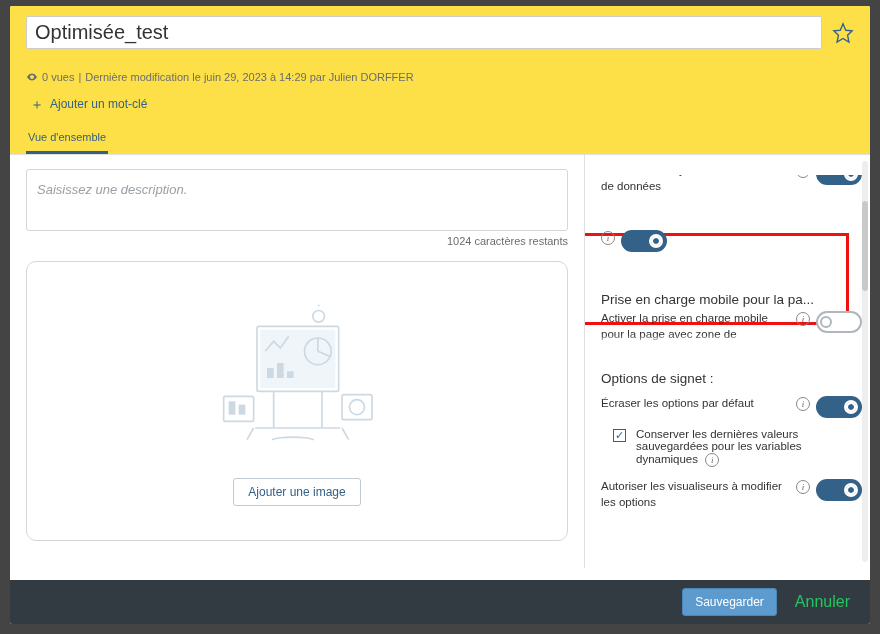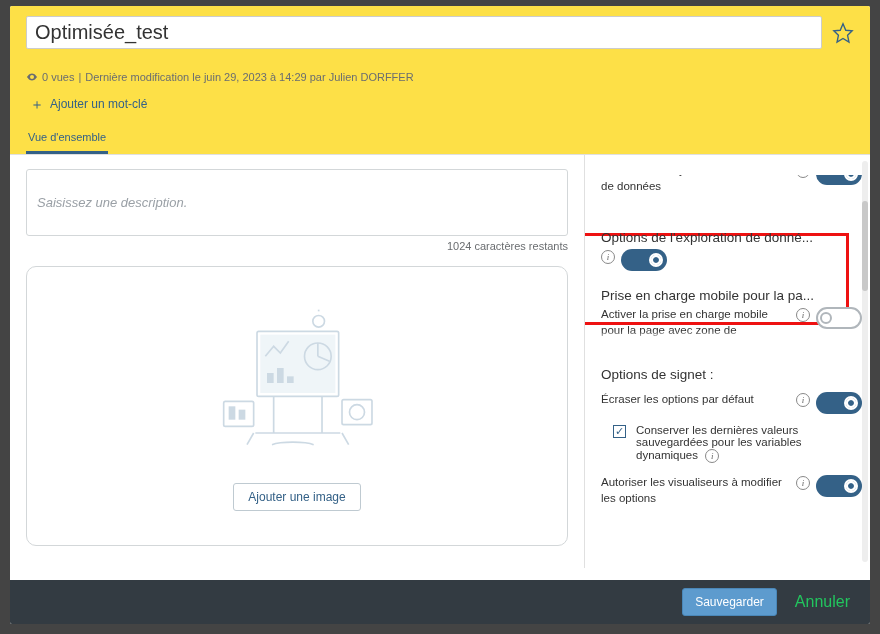--- a/index.html
+++ b/index.html
@@ -84,21 +84,21 @@
     width: 286px;
     border-left: 1px solid #e0e0e0;
     padding: 6px 0 14px 16px;
     overflow: hidden;
     position: relative;
   }
   .desc-box {
     border: 1px solid #d3d7d9;
     border-radius: 3px;
     min-height: 62px;
-    padding: 25px 10px;
+    padding: 12px 10px;
     color: #9aa0a6;
     font-style: italic;
     font-size: 13px;
     background: #fff;
   }
   .char-count {
     text-align: right;
     font-size: 11px;
     color: #6a6d70;
     margin-top: 4px;
@@ -300,30 +300,29 @@
           <span class="info">i</span>
           <div class="toggle on">
               <div class="knob"></div>
             </div>
         </div>
       </div>
 
       <div class="highlight-box" style="left:-8px; top:78px; width:272px; height:92px;"></div>
 
       <div class="section" style="margin-top:36px;">
-        <div class="section-title">Options de l'exploration de donné...</div>
         <div class="opt-row">
           <span class="info">i</span>
           <div class="toggle on">
               <div class="knob"></div>
             </div>
         </div>
       </div>
 
-      <div class="section mobile-clip" style="margin-top:17px;">
+      <div class="section mobile-clip" style="margin-top:40px;">
         <div class="section-title">Prise en charge mobile pour la pa...</div>
         <div class="opt-row">
           <div class="label">Activer la prise en charge mobile pour la page avec zone de graphiques</div>
           <span class="info">i</span>
           <div class="toggle off">
               <div class="knob"></div>
             </div>
         </div>
       </div>
 

